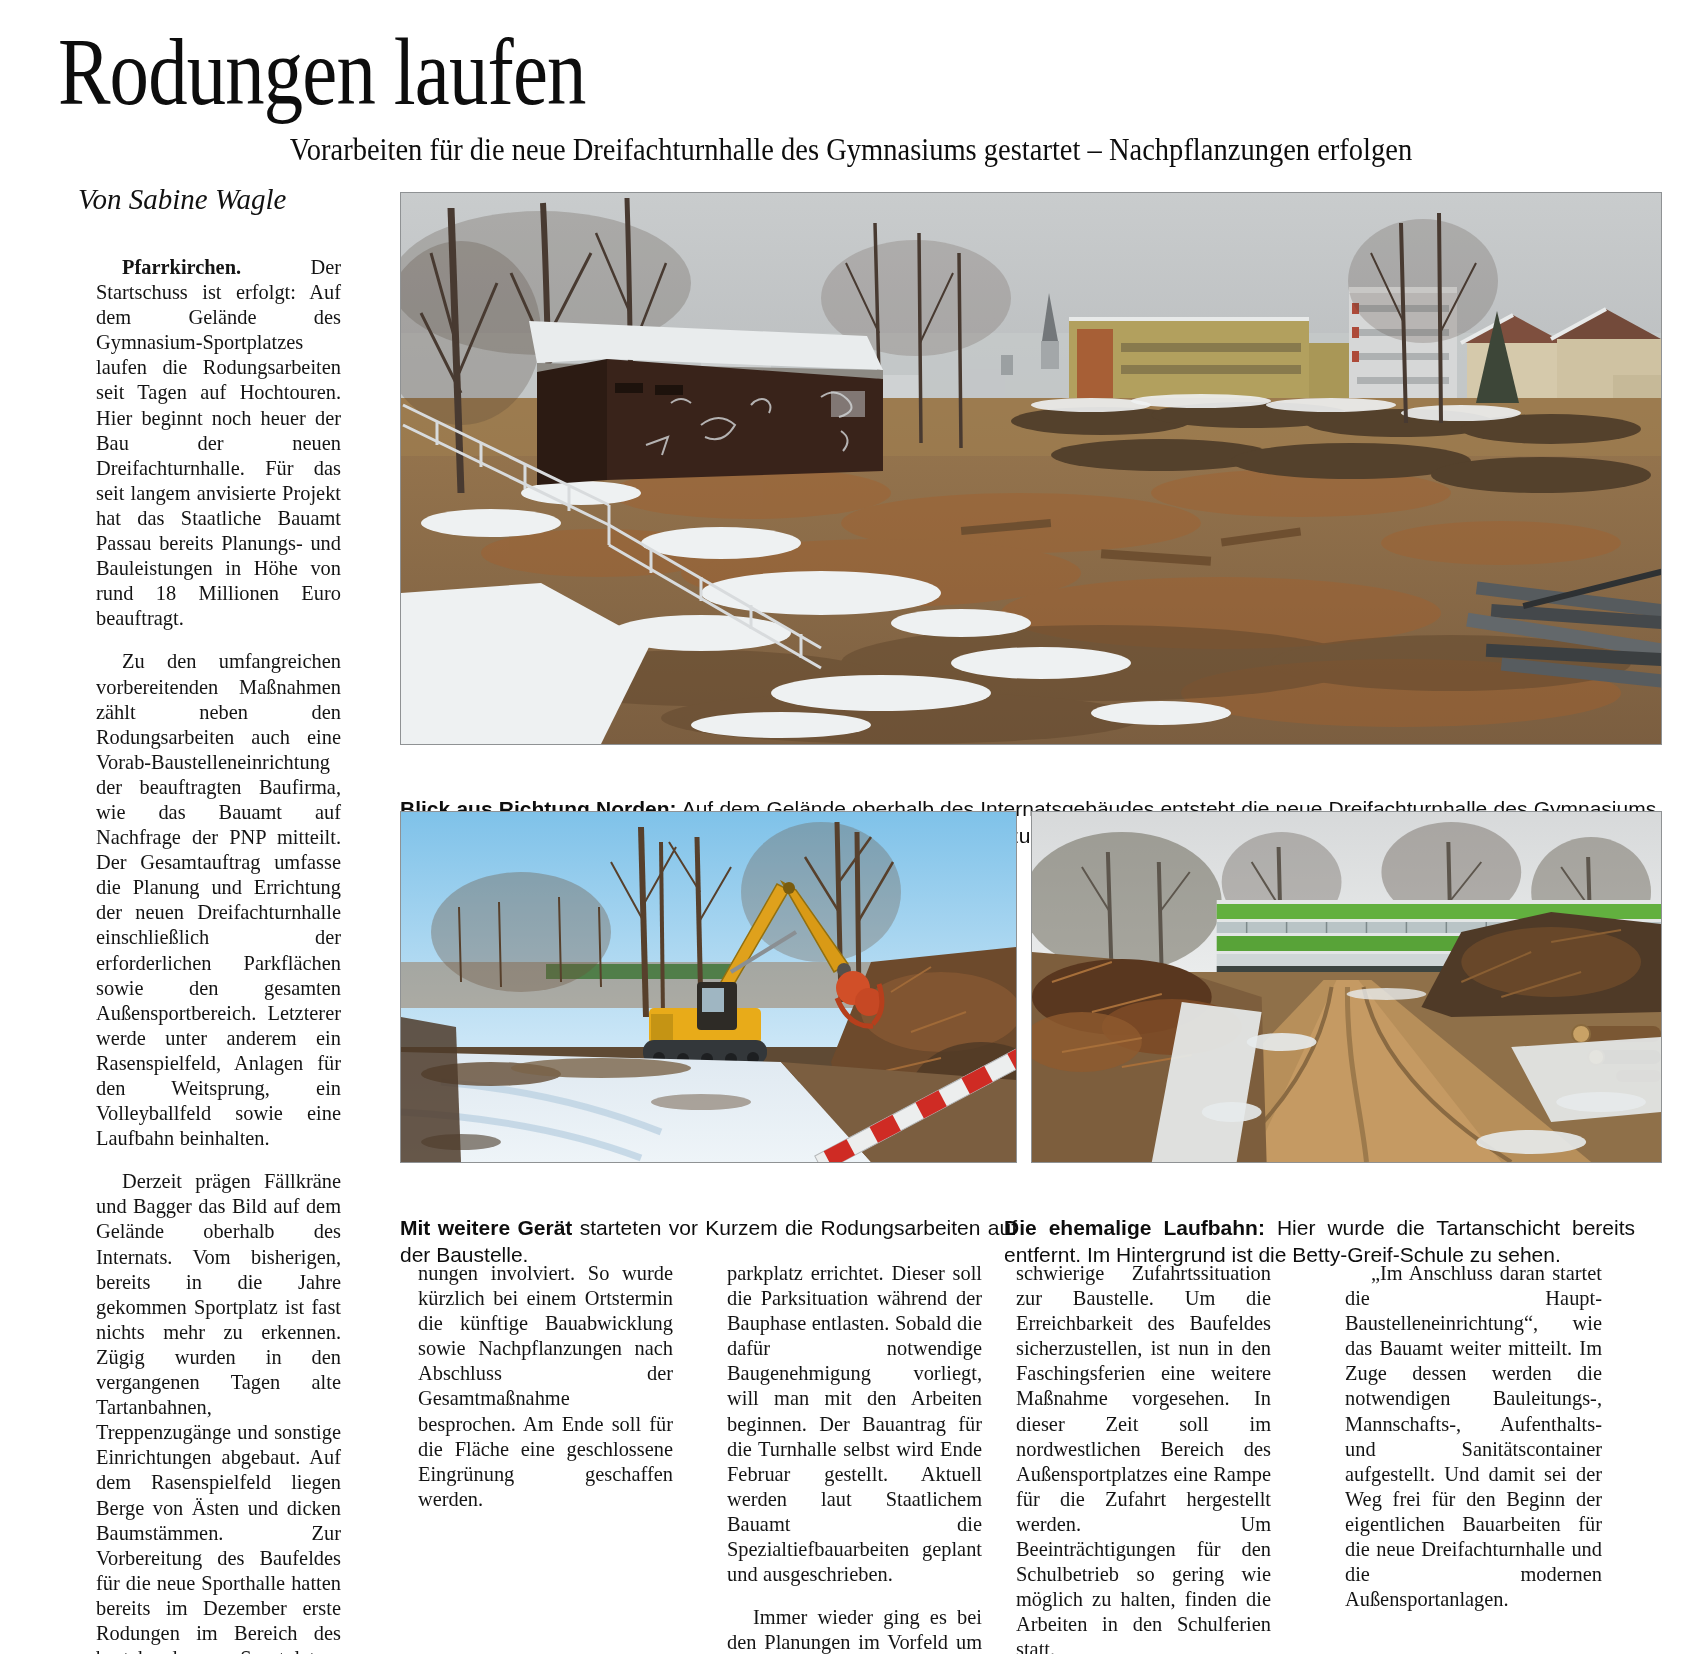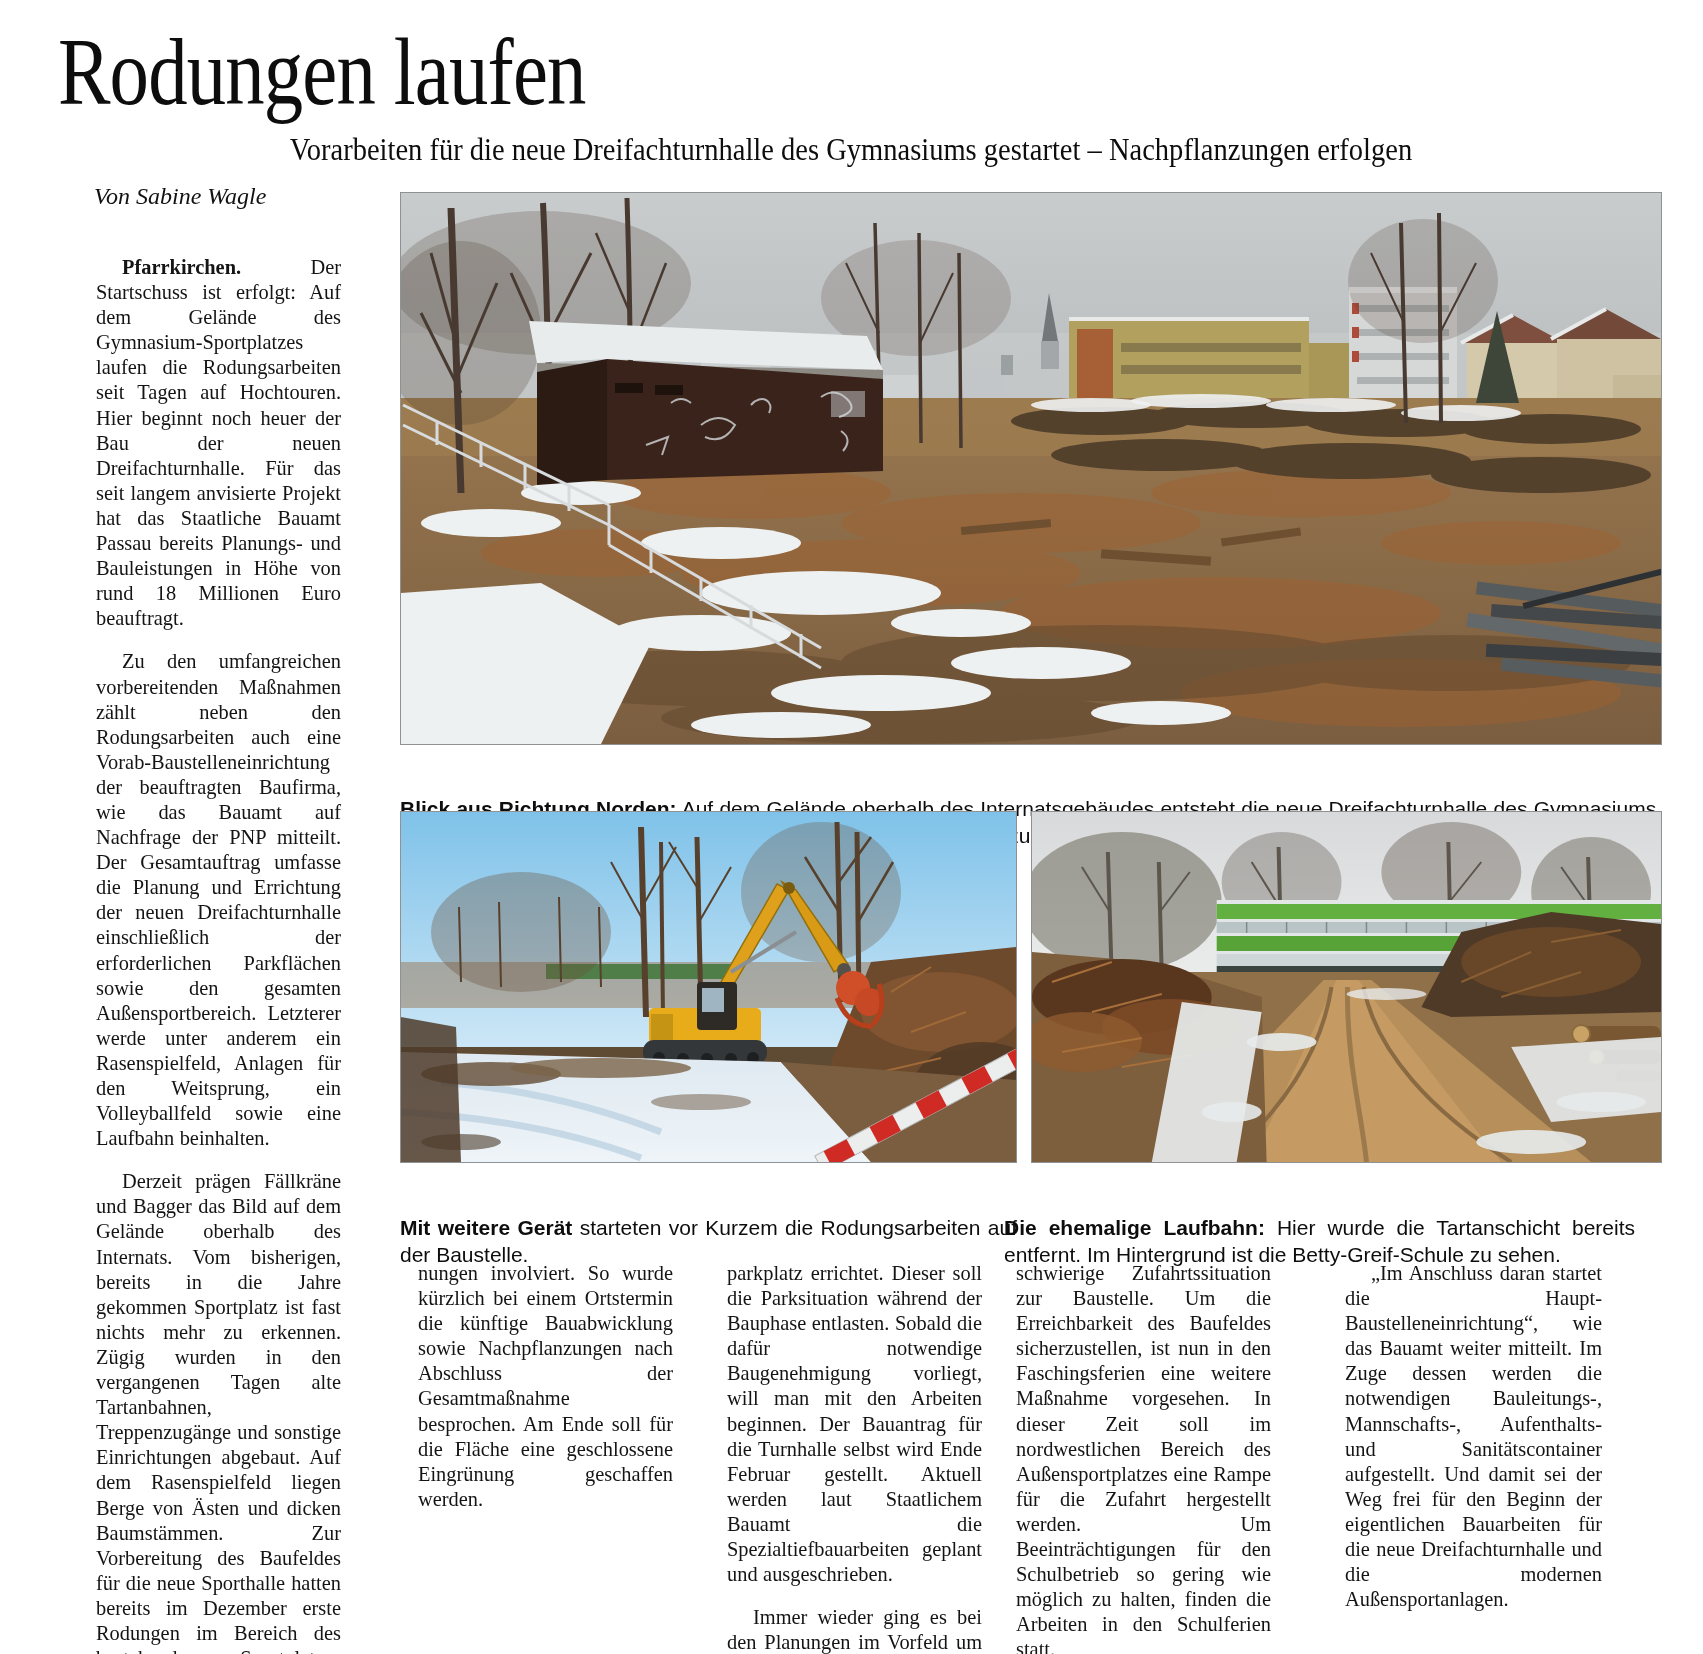--- a/index.html
+++ b/index.html
@@ -12,21 +12,21 @@
   .headline{
     display:inline-block;margin:0;font-weight:400;font-size:96px;line-height:1.0;
     letter-spacing:-1px;transform:scaleX(.82);transform-origin:center;
     font-family:"Liberation Serif",serif;color:#0d0d0d;
   }
   .subtitle-wrap{position:absolute;left:0;top:133px;width:100%;text-align:center;}
   .subheadline{
     display:inline-block;margin:0;font-weight:400;font-size:31px;line-height:1.1;
     transform:scaleX(.92);transform-origin:center;color:#0d0d0d;
   }
-  .byline{position:absolute;left:94px;top:183px;font-style:italic;font-size:24px;}
+  .byline{position:absolute;left:78px;top:183px;font-style:italic;font-size:29px;}
   
   .body-col{
     position:absolute;font-size:20.4px;line-height:25.1px;text-align:justify;
     hyphens:auto;-webkit-hyphens:auto;word-spacing:.02em;color:#141414;
   }
   .para{margin:18px;}
   .para.indent{text-indent:26px;}
   #leftcol{left:78px;top:237px;width:281px;}
   #col1{left:400px;top:1243px;width:291px;}
   #col2{left:709px;top:1243px;width:291px;}

